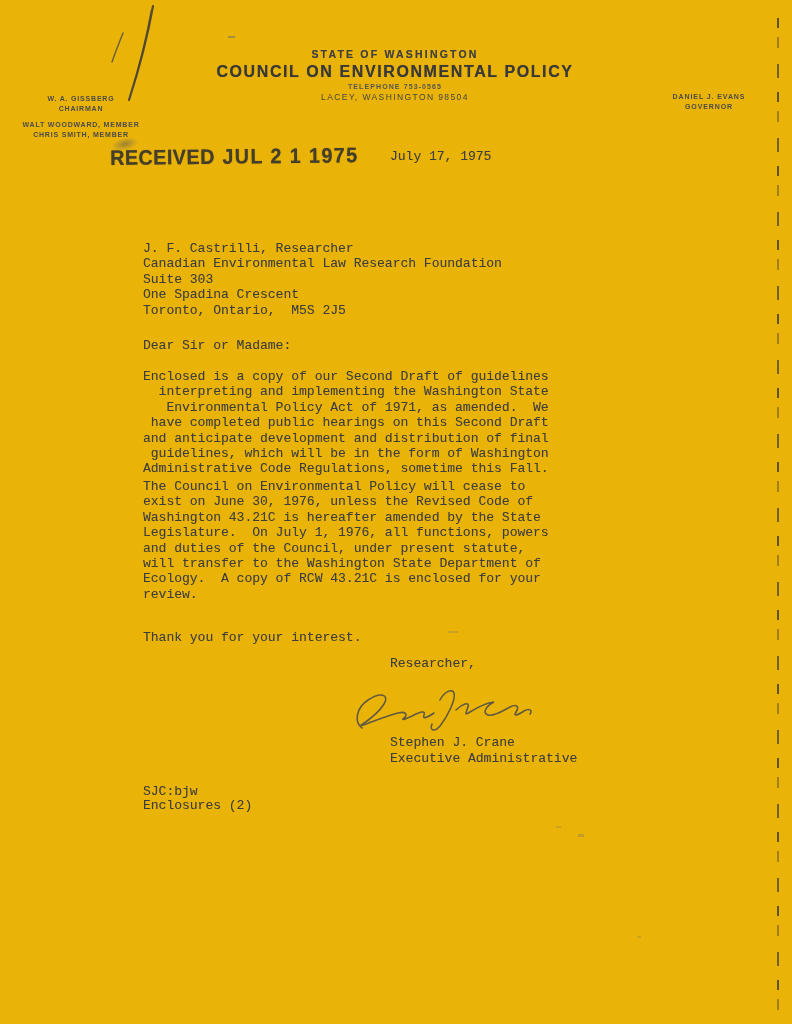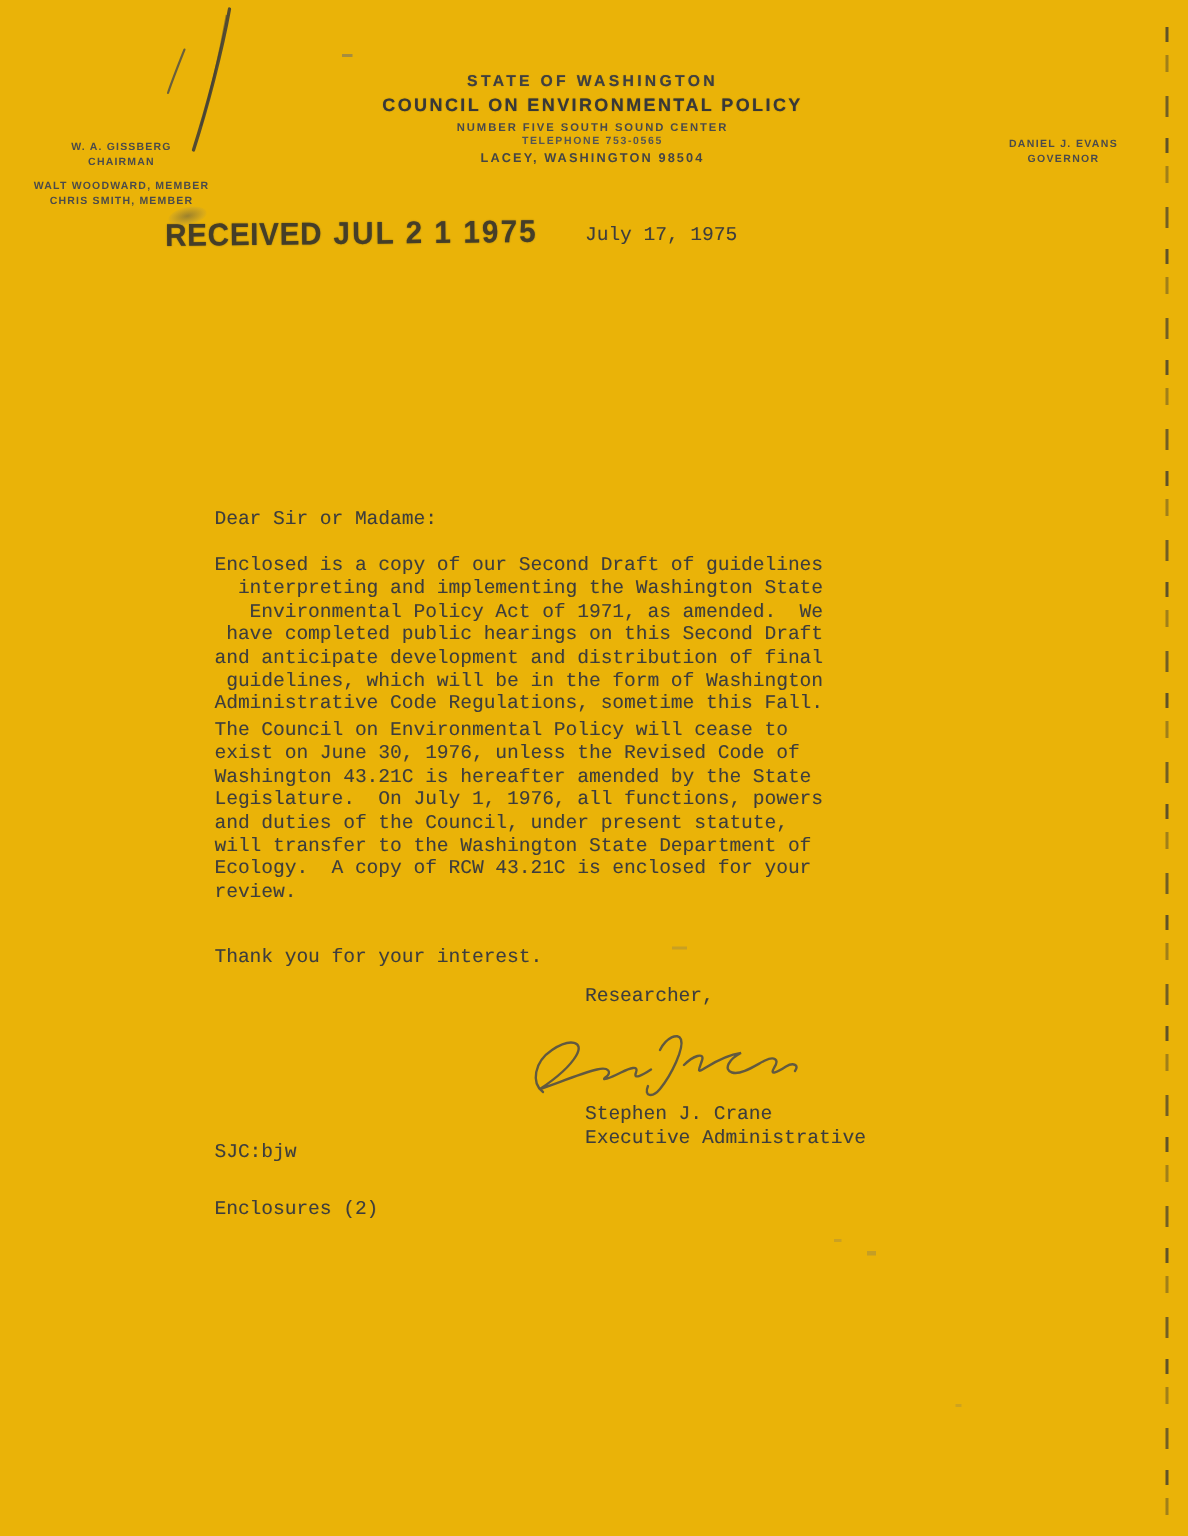--- a/index.html
+++ b/index.html
@@ -10,25 +10,25 @@
     background:#eab308;
     overflow:hidden;
     font-family:"Liberation Mono","DejaVu Sans Mono",monospace;
     color:#3d3d3d;
   }
   
   .letterhead{position:absolute;left:180px;top:48px;width:430px;text-align:center;
     font-family:"Liberation Sans","DejaVu Sans",sans-serif;color:#3a3a3a;}
   .lh-state{font-weight:bold;font-size:10.5px;letter-spacing:2.2px;color:#404040;
     text-shadow:0 0 .6px rgba(60,60,60,.55);}
-  .lh-name{font-weight:bold;font-size:12px;letter-spacing:1.6px;margin-top:3px;color:#383838;
+  .lh-name{font-weight:bold;font-size:16px;letter-spacing:1.6px;margin-top:3px;color:#383838;
     text-shadow:0 0 .7px rgba(50,50,50,.6);}
   .lh-small{font-weight:bold;font-size:7.5px;letter-spacing:1.3px;margin-top:3px;color:#4a4a4a;}
   .lh-phone{font-weight:bold;font-size:7px;letter-spacing:1.1px;margin-top:2px;color:#555;}
-  .lh-city{font-weight:bold;font-size:8.5px;letter-spacing:1.4px;margin-top:2px;color:#454545;}
+  .lh-city{font-weight:normal;font-size:8.5px;letter-spacing:1.4px;margin-top:2px;color:#454545;}
   
   .officials-left{position:absolute;left:16px;top:92px;width:130px;text-align:center;
     font-family:"Liberation Sans","DejaVu Sans",sans-serif;font-weight:bold;
     font-size:7px;letter-spacing:.8px;color:#4b4b4b;}
   .officials-left .o-line{margin-top:3px;}
   .officials-left .o-gap{margin-top:9px;}
   .officials-right{position:absolute;left:648px;top:90px;width:122px;text-align:center;
     font-family:"Liberation Sans","DejaVu Sans",sans-serif;font-weight:bold;
     font-size:7px;letter-spacing:.9px;color:#4b4b4b;}
   .officials-right .o-line{margin-top:3px;}
@@ -71,21 +71,20 @@
 
   <div class="speck" style="left:228px;top:36px;width:7px;height:2px;"></div>
   <div class="speck" style="left:448px;top:631px;width:10px;height:1.5px;opacity:.5;"></div>
   <div class="speck" style="left:556px;top:826px;width:5px;height:2px;opacity:.45;"></div>
   <div class="speck" style="left:578px;top:834px;width:6px;height:3px;opacity:.55;"></div>
   <div class="speck" style="left:637px;top:936px;width:4px;height:1.5px;opacity:.4;"></div>
 
   <div class="letterhead">
     <div class="lh-state">STATE OF WASHINGTON</div>
     <div class="lh-name">COUNCIL ON ENVIRONMENTAL POLICY</div>
-    <div class="lh-small">NUMBER FIVE SOUTH SOUND CENTER</div>
     <div class="lh-phone">TELEPHONE 753-0565</div>
     <div class="lh-city">LACEY, WASHINGTON  98504</div>
   </div>
 
   <div class="officials-left">
     <div class="o-line">W. A. GISSBERG</div>
     <div class="o-line">CHAIRMAN</div>
     <div class="o-line o-gap">WALT WOODWARD, MEMBER</div>
     <div class="o-line">CHRIS SMITH, MEMBER</div>
   </div>
@@ -93,20 +92,25 @@
   <div class="officials-right">
     <div class="o-line">DANIEL J. EVANS</div>
     <div class="o-line">GOVERNOR</div>
   </div>
 
   <div class="stamp-smudge"></div>
   <div class="stamp"><span>RECEIVED</span><span class="stamp-date">JUL 2 1 1975</span></div>
 
   <div class="mono" style="left:390px;top:149px;">July 17, 1975</div>
 
+  <div class="mono" style="left:143px;top:241px;">J. F. Castrilli, Researcher
+Canadian Environmental Law Research Foundation
+Suite 303
+One Spadina Crescent
+Toronto, Ontario,  M5S 2J5</div>
 
   <div class="mono" style="left:143px;top:338px;">Dear Sir or Madame:</div>
 
   <div class="mono" style="left:143px;top:369px;text-align:right;">Enclosed is a copy of our Second Draft of guidelines
 interpreting and implementing the Washington State
 Environmental Policy Act of 1971, as amended.  We
 have completed public hearings on this Second Draft
 and anticipate development and distribution of final
 guidelines, which will be in the form of Washington
 Administrative Code Regulations, sometime this Fall.</div>
@@ -128,16 +132,16 @@
     <g stroke="#4a4a4a" stroke-width="1.6" fill="none" stroke-linecap="round" opacity="0.85">
       <path d="M10,42 C2,36 4,22 16,14 C28,6 38,8 32,18 C26,28 14,36 8,40 C20,36 34,30 46,27 C54,25 56,29 52,32 C48,35 54,33 62,29 C68,26 74,24 72,29 C70,34 76,31 82,27"></path>
       <path d="M88,14 C92,6 100,2 102,7 C104,13 96,30 88,40 C83,46 77,45 80,38"></path>
       <path d="M104,24 C110,18 118,15 116,21 C114,27 112,30 118,26 C126,21 134,17 142,16 C134,20 130,27 136,29 C142,31 152,24 158,21 C164,18 168,20 164,26 C161,31 166,29 172,25 C177,22 181,24 178,28"></path>
     </g>
   </svg>
 
   <div class="mono" style="left:390px;top:735px;">Stephen J. Crane</div>
   <div class="mono" style="left:390px;top:751px;">Executive Administrative</div>
 
-  <div class="mono" style="left:143px;top:760px;text-align:center;">SJC:bjw</div>
+  <div class="mono" style="left:143px;top:784px;text-align:center;">SJC:bjw</div>
   <div class="mono" style="left:143px;top:798px;">Enclosures (2)</div>
 
 </div>
 
 </body></html>

